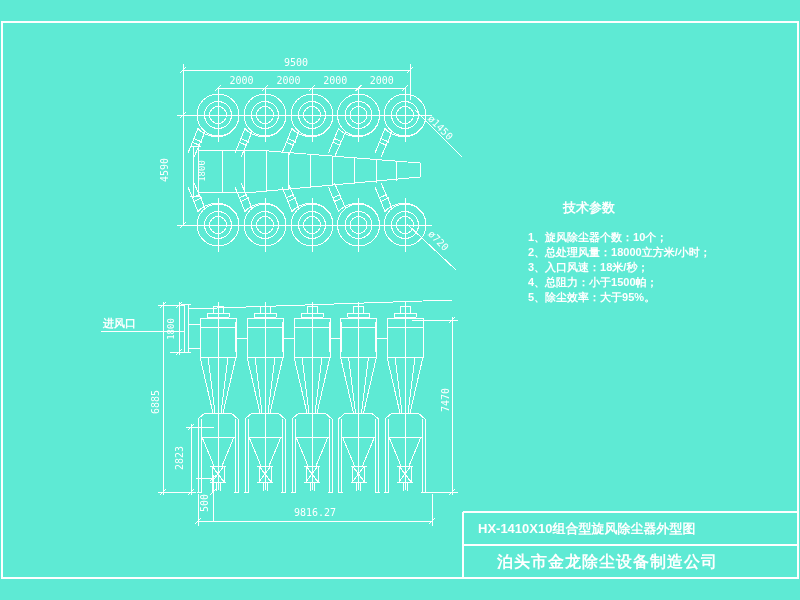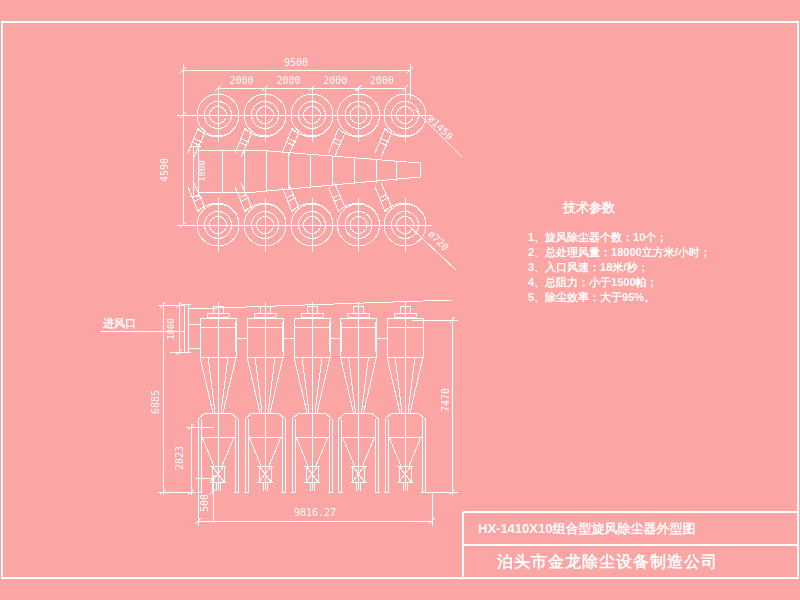--- a/index.html
+++ b/index.html
@@ -1,16 +1,16 @@
 <!DOCTYPE html>
 <html><head>
 <meta charset="utf-8">
 <style>
   html,body{margin:0;padding:0;background:#000;}
-  .screen{position:relative;width:800px;height:600px;background:#fca5a5;overflow:hidden;
+  .screen{position:relative;width:800px;height:600px;background:#5eead4;overflow:hidden;
           font-family:"Liberation Sans",sans-serif;}
   svg{position:absolute;left:0;top:0;}
   .ln{stroke:#ffffff;stroke-width:1;fill:none;}
   .ln2{stroke:#ffffff;stroke-width:2;fill:none;}
   .dim{fill:#ffffff;font-family:"DejaVu Sans Mono","Liberation Mono",monospace;font-size:10px;}
   .dimb{fill:#ffffff;font-family:"DejaVu Sans Mono","Liberation Mono",monospace;font-size:9px;}
   .cjk{fill:#ffffff;font-family:"Liberation Sans",sans-serif;font-weight:bold;}
   .tp-head{font-size:13px;}
   .tp-item{font-size:11px;}
   .tb1{font-size:13px;}

